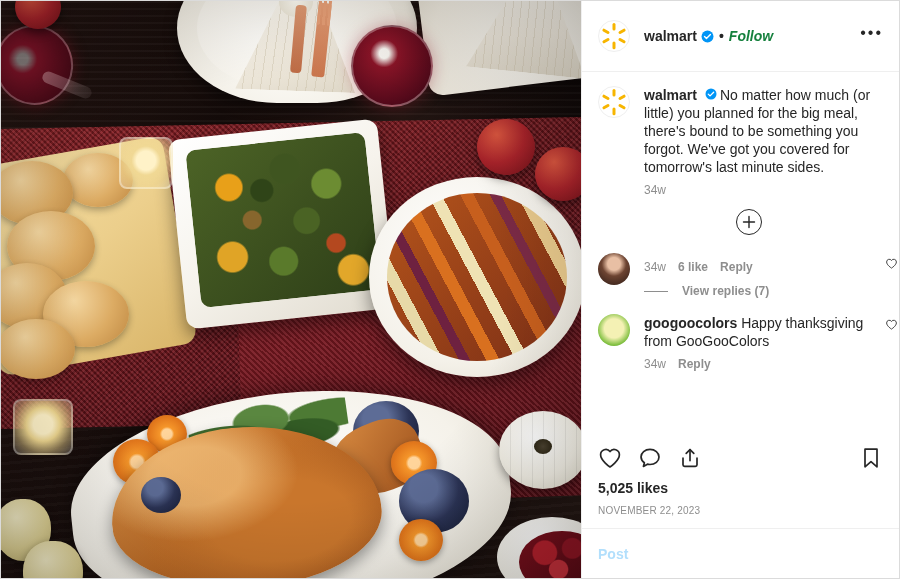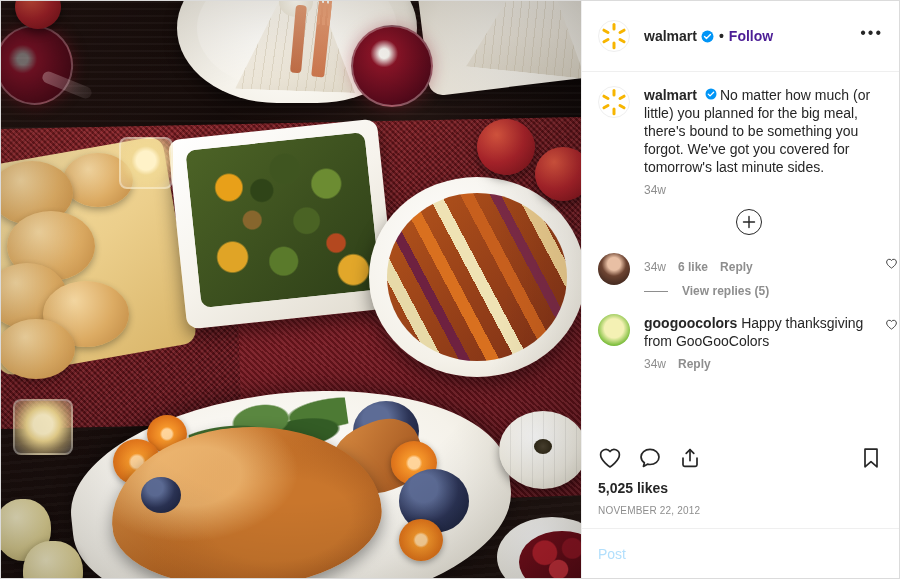--- a/index.html
+++ b/index.html
@@ -324,21 +324,21 @@
   .av { border-radius: 50%; flex: none; position: relative; overflow: hidden; }
   .av-32 { width: 32px; height: 32px; }
 
   .spark { background:#fff; border:1px solid #efefef; }
   .spark svg { position:absolute; left:0; top:0; }
 
   .hdr-name { margin-left: 14px; display:flex; align-items:center; font-size:14px; }
   .uname { font-weight: 700; color:#262626; }
   .verified { margin-left:4px; display:inline-flex; }
   .dot-sep { color:#262626; margin:0 5px; font-weight:700; }
-  .follow { color:#4c1d95; font-weight:600; cursor:pointer; }
+  .follow { color:#15803d; font-weight:600; cursor:pointer;font-style:italic; }
   .more { margin-left:auto; color:#262626; letter-spacing:2px; font-size:16px; cursor:pointer;
           line-height:1; padding-bottom:6px; }
 
   .scroll { flex: 1 1 auto; overflow: hidden; padding: 14px 0 0 16px; }
 
   .cmt { display:flex; margin-bottom: 6px; }
   .cmt-body { margin-left: 14px; flex: 1 1 auto; min-width:0; }
   .cmt-txt { font-size: 14px; line-height: 18px; color:#262626; word-wrap:break-word; }
   .cmt-txt .u { font-weight:700; }
   .meta { margin-top: 7px; font-size: 12px; color:#8e8e8e; display:flex; gap:12px; align-items:center; }
@@ -361,21 +361,21 @@
   .date { font-size:10px; color:#8e8e8e; letter-spacing:.2px; padding: 9px 0 12px 0; }
 
   .addbar {
     border-top:1px solid #efefef;
     height: 50px; flex: 0 0 50px;
     display:flex; align-items:center; padding: 0 16px;
   }
   .addinp { border:0; outline:none; flex:1 1 auto; font-size:14px; color:#262626;
             font-family:"Liberation Sans", sans-serif; background:transparent; }
   .addinp::placeholder { color:#a8a8a8; }
-  .postbtn { font-size:14px; font-weight:400; color:#b2dffc; cursor:pointer; }
+  .postbtn { font-size:14px; font-weight:700; color:#b2dffc; cursor:pointer; }
 </style>
 </head>
 <body>
 
 <div class="post">
 
   <div class="media">
     <div class="layer wood"></div>
     <div class="layer wood2"></div>
     <div class="layer mat"></div>
@@ -510,21 +510,21 @@
       <div class="cmt">
         <div class="av av-32" style="background:radial-gradient(circle at 50% 34%, #e8bfa4 0 24%, #6d4432 46%, #2b1a14 100%);"></div>
         <div class="cmt-body">
           <div class="meta">
             <span>34w</span>
             <span class="act">6 like</span>
             <span class="act">Reply</span>
           </div>
           <div class="viewreplies">
             <span class="vr-line"></span>
-            <span class="vr-txt">View replies (5)</span>
+            <span class="vr-txt">View replies (7)</span>
           </div>
         </div>
         <span class="heart-sm">
           <svg width="13" height="13" viewBox="0 0 24 24" aria-hidden="true">
             <path d="M12 20.5S3 14.8 3 9.2A4.9 4.9 0 0 1 12 6.4 4.9 4.9 0 0 1 21 9.2c0 5.6-9 11.3-9 11.3z" fill="none" stroke="#262626" stroke-width="1.6"></path>
           </svg>
         </span>
       </div>
 
       <div class="cmt" style="margin-top:12px;">
@@ -565,21 +565,21 @@
             <path d="M5 12.2v6.6a1.6 1.6 0 0 0 1.6 1.6h10.8a1.6 1.6 0 0 0 1.6-1.6v-6.6" fill="none" stroke="#262626" stroke-width="1.7" stroke-linecap="round" stroke-linejoin="round"></path>
           </svg>
         </span>
         <span class="ic spacer">
           <svg width="24" height="24" viewBox="0 0 24 24" aria-hidden="true">
             <path d="M6 3.2h12v17.6L12 15.7l-6 5.1z" fill="none" stroke="#262626" stroke-width="1.7" stroke-linejoin="round"></path>
           </svg>
         </span>
       </div>
       <div class="likes">5,025 likes</div>
-      <div class="date">NOVEMBER 22, 2012</div>
+      <div class="date">NOVEMBER 22, 2023</div>
     </div>
 
     <div class="addbar">
       <span class="postbtn">Post</span>
     </div>
 
   </div>
 </div>
 
 </body></html>

